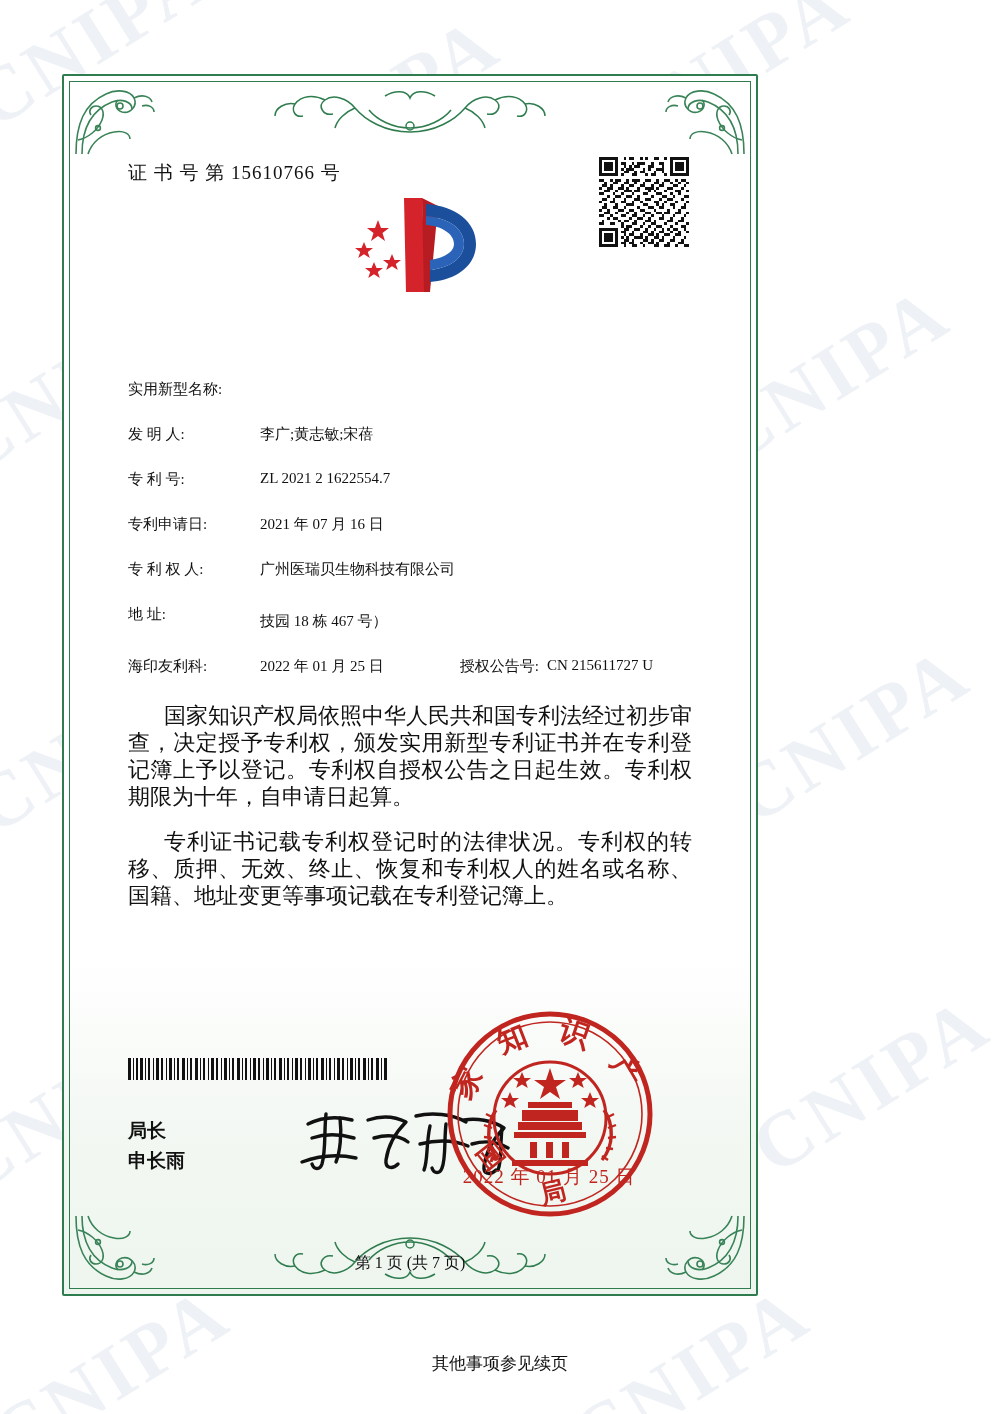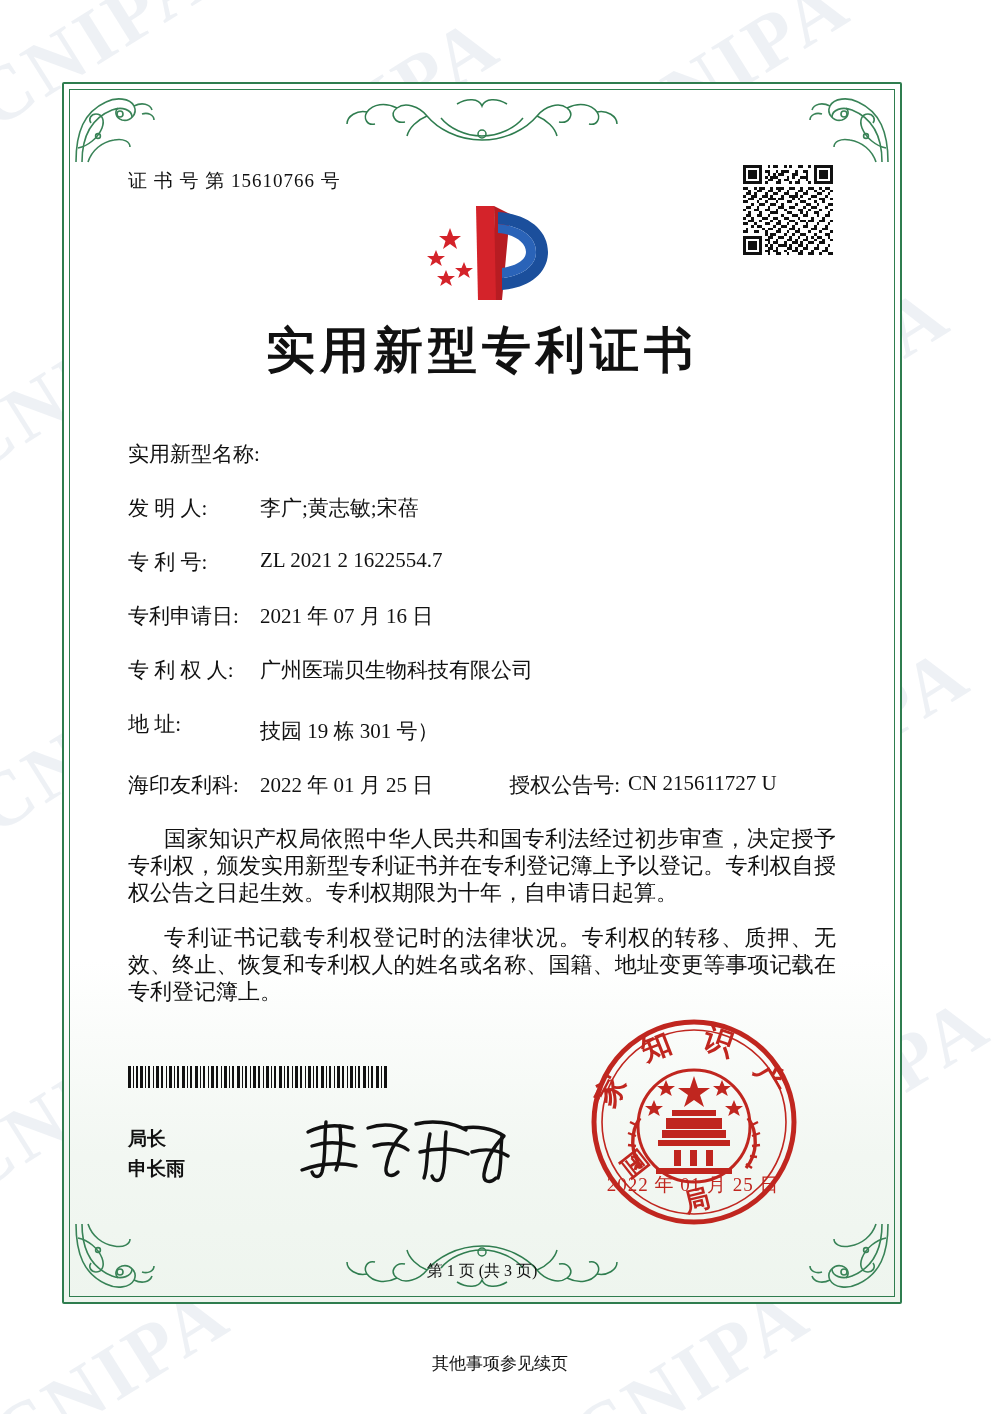--- a/index.html
+++ b/index.html
@@ -31,22 +31,22 @@
     color: rgba(150, 165, 190, 0.16);
     letter-spacing: 4px;
     transform: rotate(-32deg);
     white-space: nowrap;
   }
 
   
   .cert {
     position: absolute;
     left: 62px;
-    top: 82px;
-    width: 840px;
+    top: 74px;
+    width: 696px;
     height: 1222px;
     z-index: 1;
   }
   .frame-outer {
     position: absolute;
     inset: 0;
     border: 2px solid #2f7d4f;
     border-radius: 2px;
     background: linear-gradient(180deg, #ffffff 0%, #ffffff 72%, #f2f7f2 88%, #eef5ee 100%);
   }
@@ -128,23 +128,23 @@
     text-align: center;
     font-family: "Liberation Serif", "DejaVu Serif", serif;
     font-weight: bold;
     font-size: 49px;
     letter-spacing: 5px;
     color: #111;
     margin-top: 6px;
   }
 
   .fields {
-    margin-top: 56px;
+    margin-top: 76px;
     font-family: "Liberation Serif", "DejaVu Serif", serif;
-    font-size: 21px;
+    font-size: 15px;
     color: #111;
   }
   .field-row {
     display: flex;
     align-items: flex-start;
     margin-bottom: 26px;
   }
   .f-label {
     width: 132px;
     flex: 0 0 132px;
@@ -621,21 +621,20 @@
 
         <g fill="#d4232a">
           <polygon points="52,28 55,36 63,36 56.5,41 59,49 52,44 45,49 47.5,41 41,36 49,36"></polygon>
           <polygon points="38,50 40.5,56 47,56 41.8,60 43.8,66 38,62.2 32.2,66 34.2,60 29,56 35.5,56"></polygon>
           <polygon points="48,70 50.5,76 57,76 51.8,80 53.8,86 48,82.2 42.2,86 44.2,80 39,76 45.5,76"></polygon>
           <polygon points="66,62 68.5,68 75,68 69.8,72 71.8,78 66,74.2 60.2,78 62.2,72 57,68 63.5,68"></polygon>
         </g>
       </svg>
     </div>
 
-    <div class="main-title">实用新型专利证书</div>
 
     <div class="fields">
 
       <div class="field-row">
         <div class="f-label">实用新型名称:</div>
       </div>
 
       <div class="field-row">
         <div class="f-label">发    明    人:</div>
         <div class="f-value">李广;黄志敏;宋蓓</div>
@@ -652,21 +651,21 @@
       </div>
 
       <div class="field-row">
         <div class="f-label">专  利  权  人:</div>
         <div class="f-value">广州医瑞贝生物科技有限公司</div>
       </div>
 
       <div class="field-row">
         <div class="f-label">地          址:</div>
         <div class="f-value">
-          <span class="cont">技园 19 栋 301 号）</span>
+          <span class="cont">技园 18 栋 467 号）</span>
         </div>
       </div>
 
       <div class="field-row">
         <div class="f-inline-group">
           <div class="f-label">海印友利科:</div>
           <div>2022 年 01 月 25 日</div>
           <div class="f-inline-second">授权公告号:</div>
           <div style="margin-left:8px;">CN 215611727 U</div>
         </div>
@@ -809,18 +808,18 @@
           <textPath href="#topArc" startOffset="8%">家 知 识 产 权</textPath>
         </text>
         <text font-family="'Liberation Serif', serif" font-size="26" font-weight="bold" fill="#c0261f" letter-spacing="26">
           <textPath href="#botArc" startOffset="10%">国 局</textPath>
         </text>
       </svg>
     </div>
 
     <div class="seal-date">2022 年 01 月 25 日</div>
 
-    <div class="page-no">第 1 页 (共 3 页)</div>
+    <div class="page-no">第 1 页 (共 7 页)</div>
 
   </div>
 </div>
 
 <div class="footnote">其他事项参见续页</div>
 
 </body></html>

